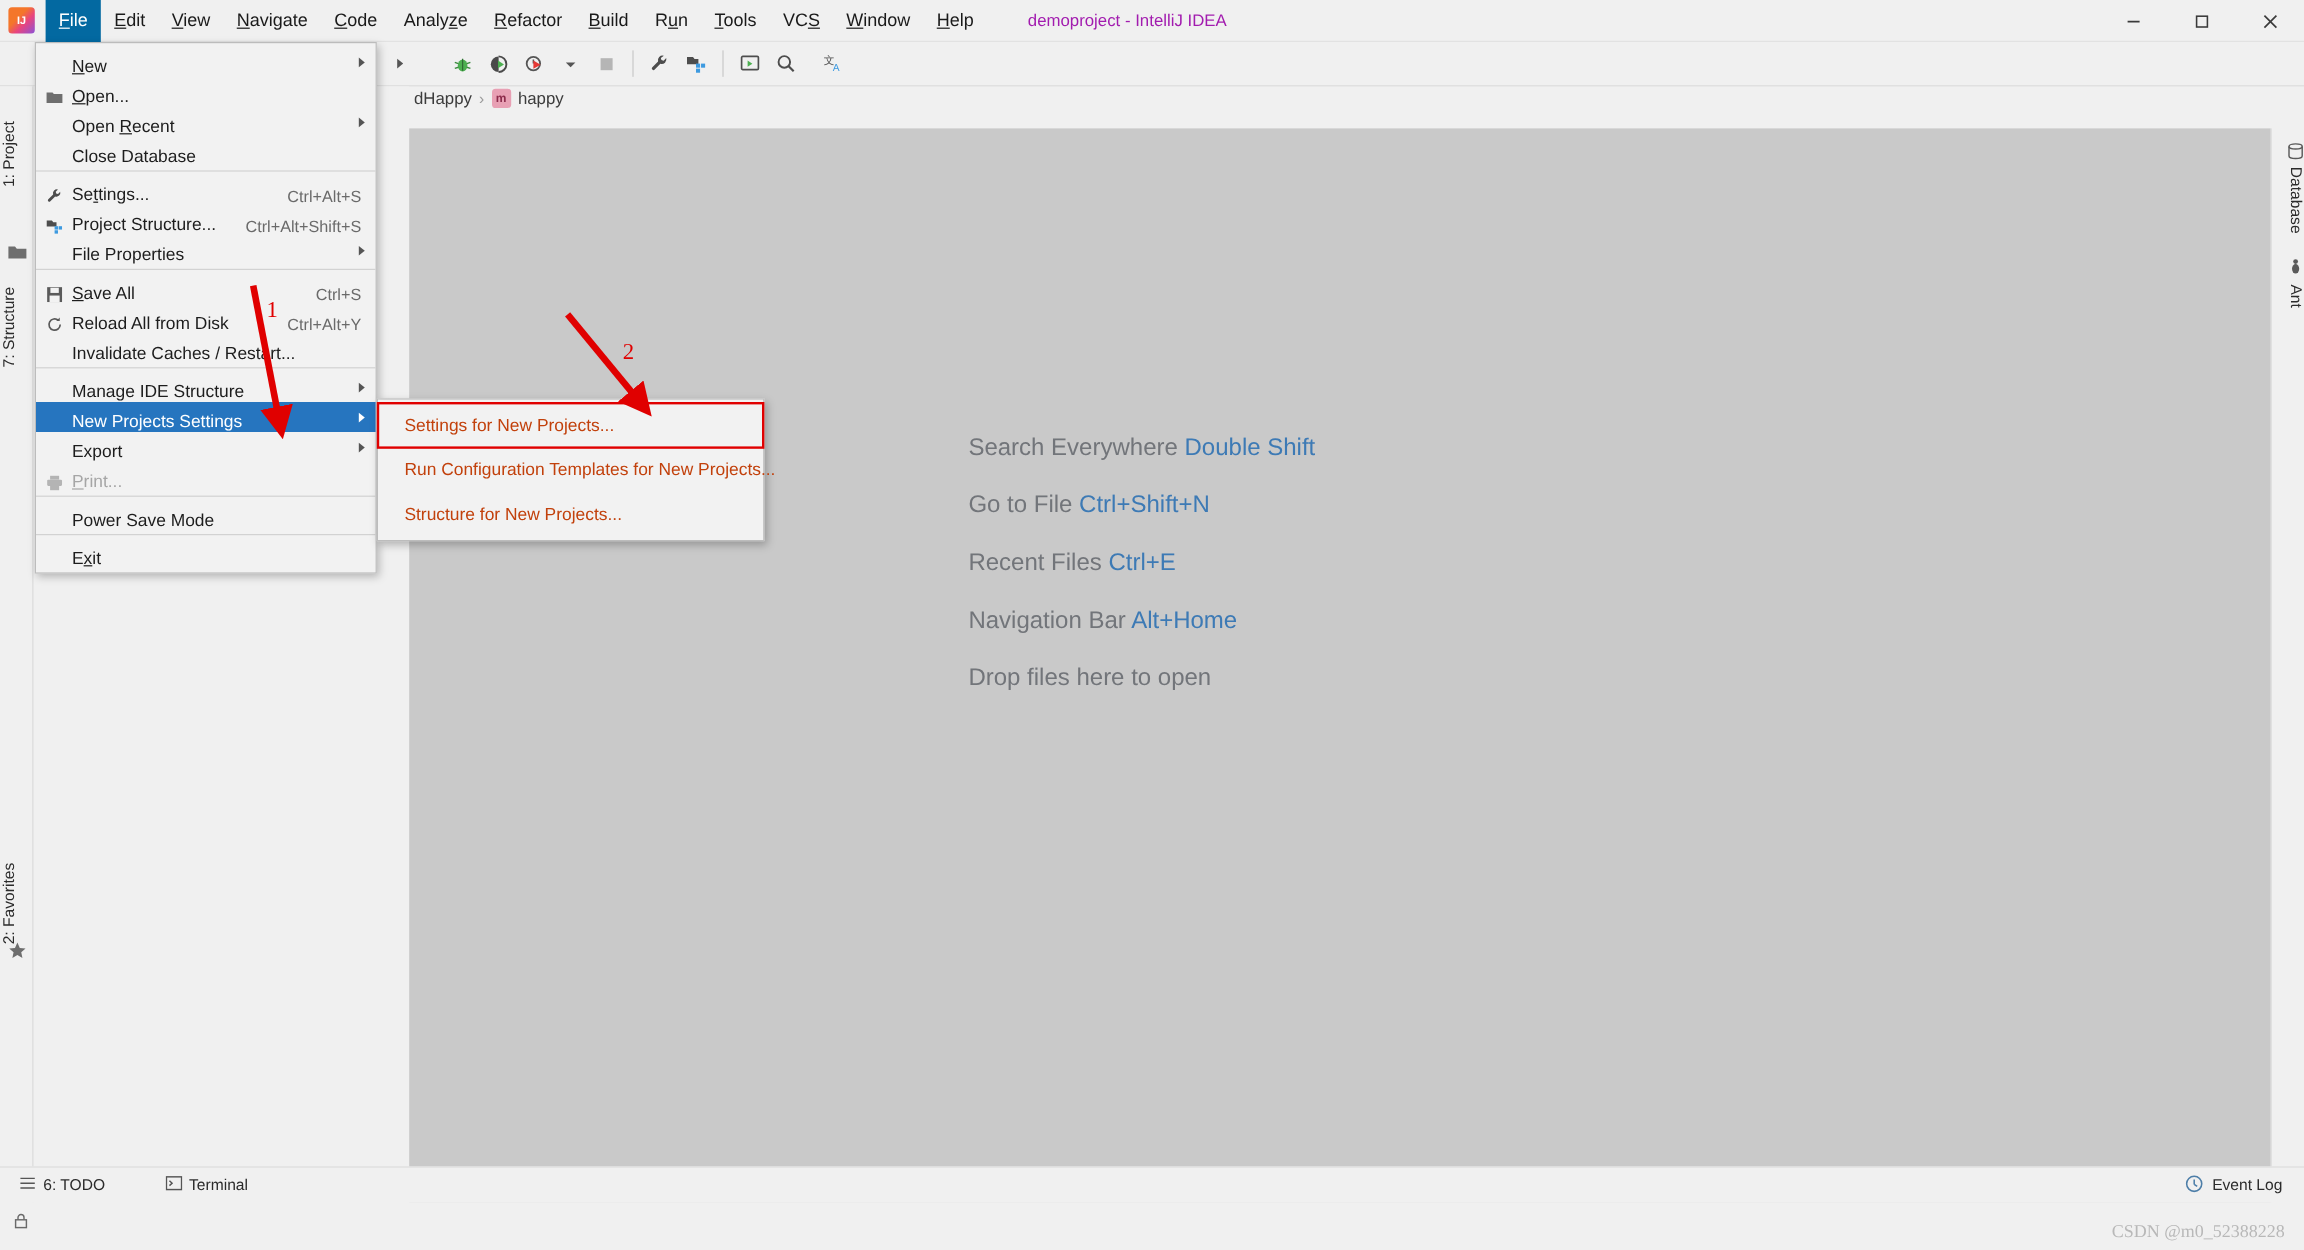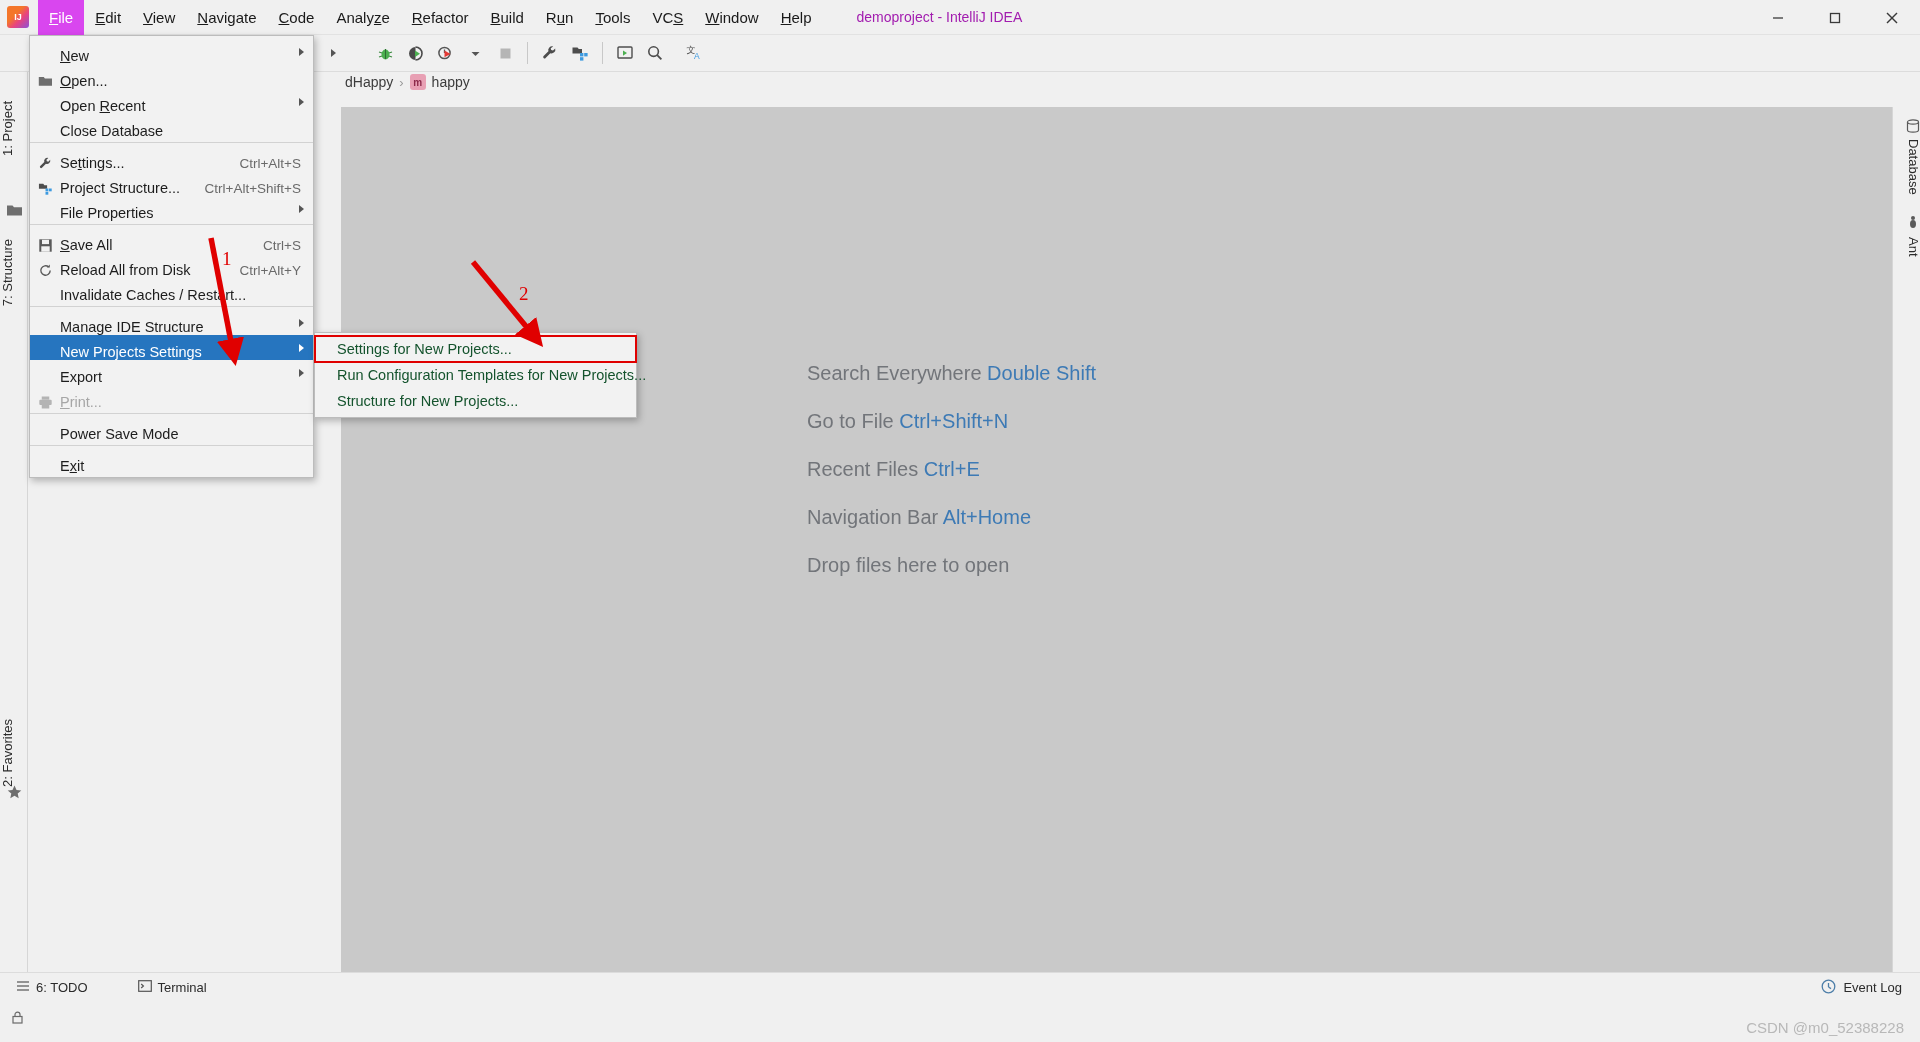--- a/index.html
+++ b/index.html
@@ -33,21 +33,21 @@
     position: absolute; left: 0; top: 0; width: 100%; height: 100%;
     color: #fff; font-size: 9px; font-weight: bold;
     display: flex; align-items: center; justify-content: center;
     font-family: "Liberation Sans", sans-serif;
   }
   .menubar { display: flex; align-items: center; height: 35px; }
   .menu-item {
     padding: 0 11px; height: 35px; line-height: 35px;
     font-size: 15px; color: #1a1a1a; cursor: default; white-space: nowrap;
   }
-  .menu-item.active { background: #d946ef; color: #ffffff; }
+  .menu-item.active { background: #0369a1; color: #ffffff; }
   .menu-item u { text-decoration: underline; }
   .win-title {
     margin-left: 34px; font-size: 14px; color: #a21caf; white-space: nowrap;
   }
   .win-controls {
     position: absolute; right: 0; top: 0; height: 35px;
     display: flex; align-items: center;
   }
   .win-btn {
     width: 57px; height: 35px; display: flex; align-items: center; justify-content: center;
@@ -152,21 +152,21 @@
   }
   .sb-bottom-row {
     position: absolute; left: 0; bottom: 0; width: 1920px; height: 40px;
     background: #f0f0f0;
   }
   .sb-lock {
     position: absolute; left: 10px; top: 8px; width: 15px; height: 15px; color: #5a5a5a;
   }
   .watermark {
     position: absolute; right: 16px; bottom: 6px;
-    font-size: 15px; color: #b8b8b8;
+    font-size: 15px; color: #b8b8b8; font-family: Liberation Serif, serif;
   }
 
   
   .dropdown {
     position: absolute; left: 29px; top: 35px; width: 285px;
     background: #f2f2f2; border: 1px solid #bcbcbc;
     box-shadow: 2px 3px 7px rgba(0,0,0,0.26);
     z-index: 60; padding: 3px 0;
   }
   .mrow {
@@ -194,22 +194,22 @@
   .mrow u { text-decoration: underline; }
 
   
   .submenu {
     position: absolute; left: 314px; top: 332px; width: 323px;
     background: #f2f2f2; border: 1px solid #bcbcbc;
     box-shadow: 2px 3px 7px rgba(0,0,0,0.26);
     z-index: 61; padding: 3px 0;
   }
   .srow {
-    height: 26px; display: flex; align-items: center; padding-left: 22px;
-    font-size: 14.5px; color: #14532d; white-space: nowrap; cursor: default;
+    height: 37px; display: flex; align-items: center; padding-left: 22px;
+    font-size: 14.5px; color: #c2410c; white-space: nowrap; cursor: default;
   }
   .srow.boxed { outline: 2px solid #e00000; outline-offset: -1px; }
 
   
   .annot-layer {
     position: absolute; left: 0; top: 0; width: 1920px; height: 1042px;
     pointer-events: none; z-index: 80;
   }
   .annot-num {
     position: absolute; color: #e00000; font-size: 19px;

